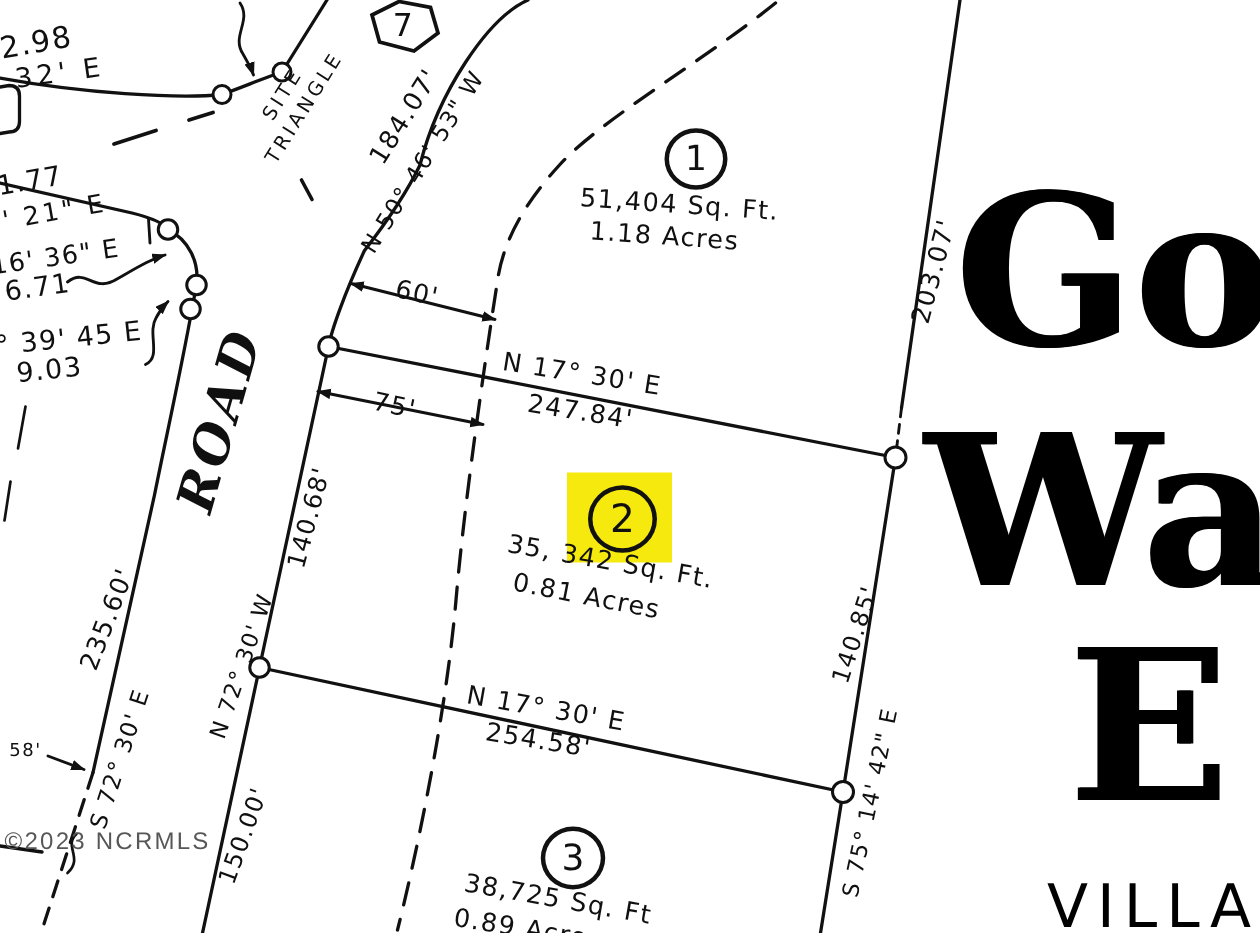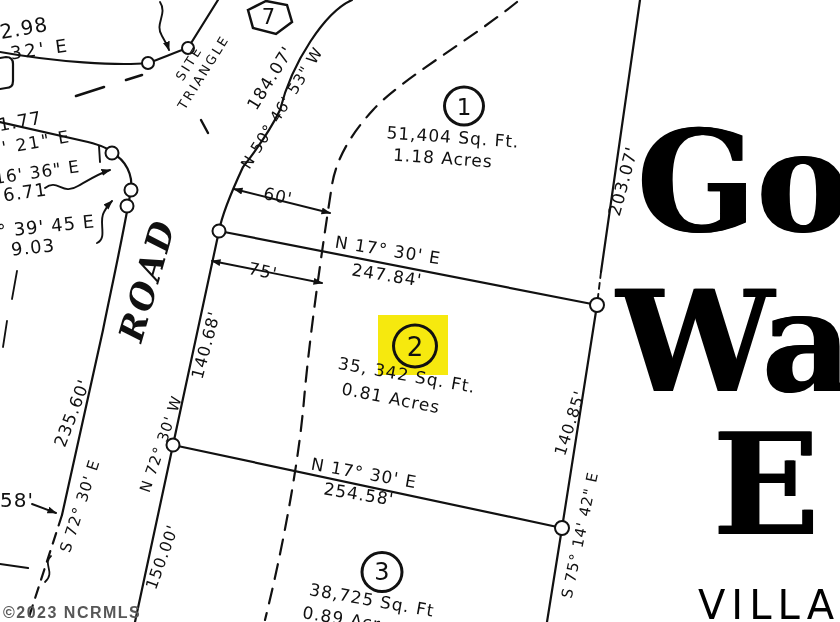--- a/index.html
+++ b/index.html
@@ -134,26 +134,26 @@
   <div class="lbl" style="left:570px;top:423px;--r:-72deg;font-size:16px;">140.85'</div>
   <div class="lbl" style="left:580px;top:535px;--r:-78deg;font-size:15px;">S 75° 14' 42" E</div>
   <div class="lbl" style="left:206px;top:345px;--r:-75deg;font-size:16.5px;">140.68'</div>
   <div class="lbl" style="left:161px;top:444px;--r:-71deg;font-size:15px;">N 72° 30' W</div>
   <div class="lbl" style="left:162px;top:557px;--r:-70deg;font-size:16px;">150.00'</div>
   <div class="lbl" style="left:72px;top:413px;--r:-69deg;font-size:17px;">235.60'</div>
   <div class="lbl" style="left:80px;top:506px;--r:-72deg;font-size:15.5px;">S 72° 30' E</div>
 
   <div class="lbl" style="left:278px;top:196px;--r:12deg;font-size:17px;">60'</div>
   <div class="lbl" style="left:263px;top:271px;--r:12deg;font-size:17px;">75'</div>
-  <div class="lbl" style="left:17px;top:500px;font-size:20px;">58'</div>
+  <div class="lbl" style="left:17px;top:500px;font-size:12px;">58'</div>
 
   <div class="lbl" style="left:24px;top:28px;--r:-10deg;font-size:20px;">2.98</div>
   <div class="lbl" style="left:40px;top:49px;--r:-8deg;font-size:18px;letter-spacing:3px;">32' E</div>
   <div class="lbl" style="left:20px;top:121px;--r:-10deg;font-size:18px;">1.77</div>
   <div class="lbl" style="left:30px;top:143px;--r:-10deg;font-size:17px;letter-spacing:2px;">6' 21" E</div>
   <div class="lbl" style="left:37px;top:172px;--r:-8deg;font-size:17px;">16' 36" E</div>
   <div class="lbl" style="left:25px;top:192px;--r:-8deg;font-size:18px;">6.71</div>
   <div class="lbl" style="left:46px;top:226px;--r:-6deg;font-size:18px;">° 39' 45 E</div>
   <div class="lbl" style="left:33px;top:247px;--r:-6deg;font-size:18px;">9.03</div>
 
-  <div class="watermark" style="left:3px;top:604px;font-size:16px;letter-spacing:1.5px;font-weight:bold;">©2023 NCRMLS</div>
+  <div class="watermark" style="left:3px;top:553px;font-size:16px;letter-spacing:1.5px;">©2023 NCRMLS</div>
 
 </div>
 
 </body></html>

